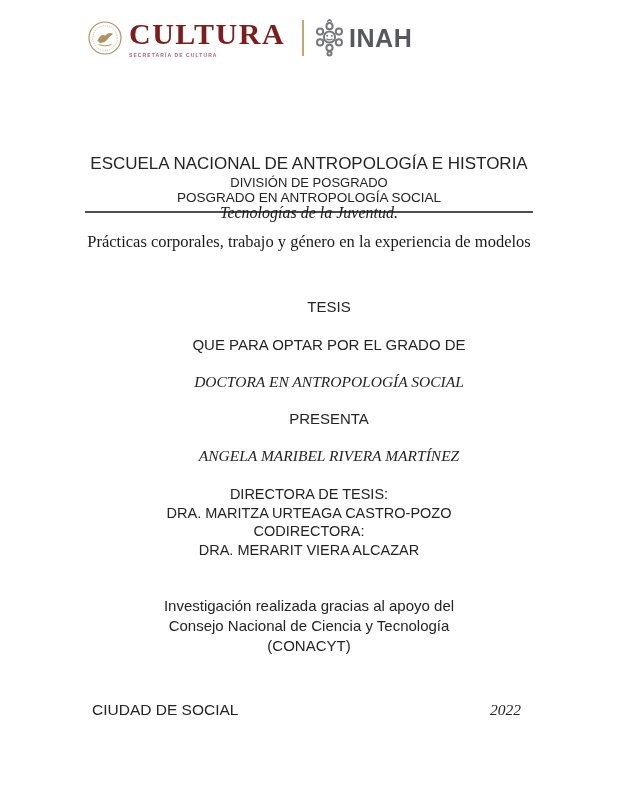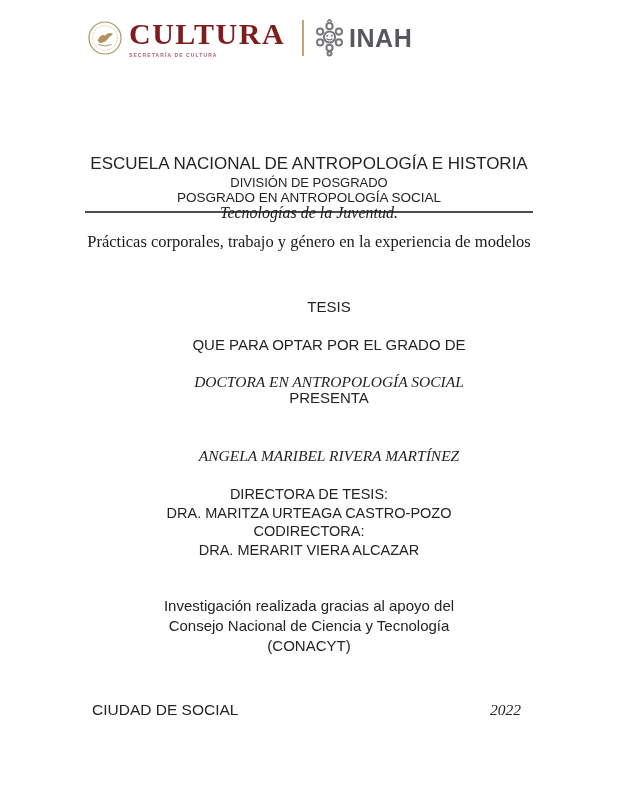--- a/index.html
+++ b/index.html
@@ -188,21 +188,21 @@
   </div>
 
   <div class="title-block">
     <div class="title-italic">Tecnologías de la Juventud.</div>
     <div>Prácticas corporales, trabajo y género en la experiencia de modelos</div>
   </div>
 
   <div class="center-line sans-line" style="top:298px;">TESIS</div>
   <div class="center-line serif-caps" style="top:373px;">DOCTORA EN ANTROPOLOGÍA SOCIAL</div>
   <div class="center-line sans-line" style="top:336px;">QUE PARA OPTAR POR EL GRADO DE</div>
-  <div class="center-line sans-line" style="top:389px;">PRESENTA</div>
+  <div class="center-line sans-line" style="top:410px;">PRESENTA</div>
   <div class="center-line serif-caps" style="top:447px;">ANGELA MARIBEL RIVERA MARTÍNEZ</div>
 
   <div class="committee">
     <div>DIRECTORA DE TESIS:</div>
     <div>DRA. MARITZA URTEAGA CASTRO-POZO</div>
     <div>CODIRECTORA:</div>
     <div>DRA. MERARIT VIERA ALCAZAR</div>
   </div>
 
   <div class="funding">

